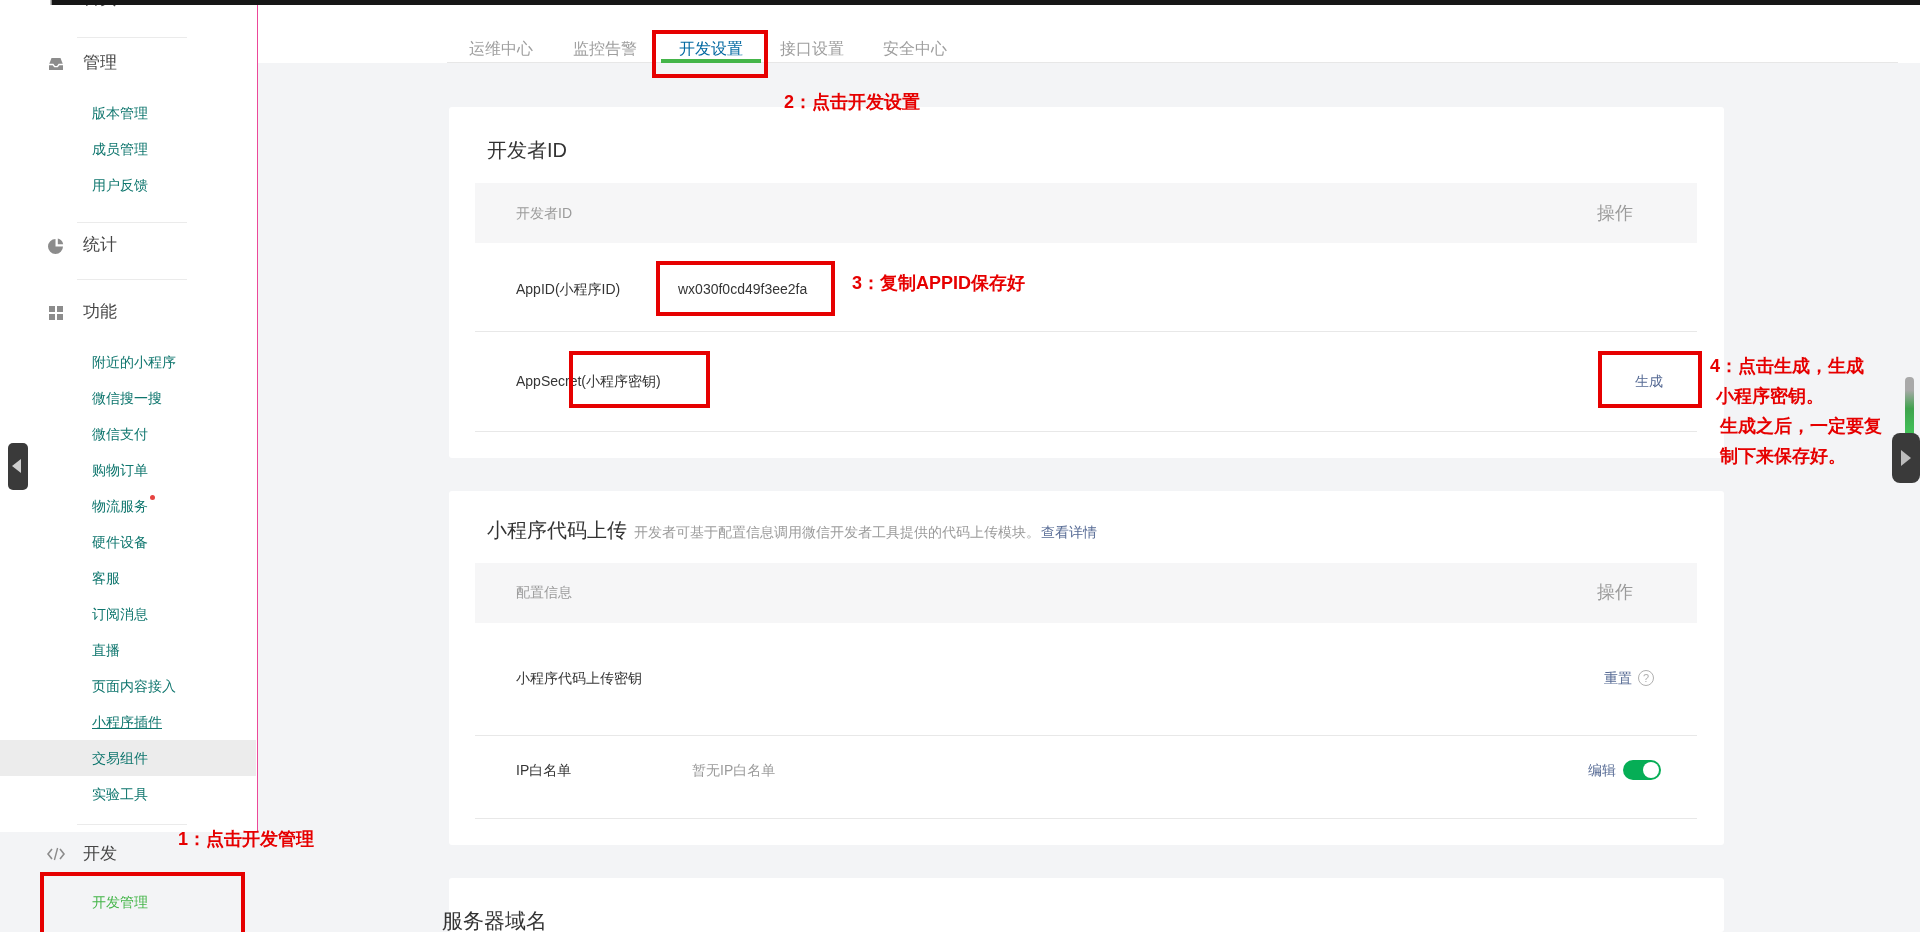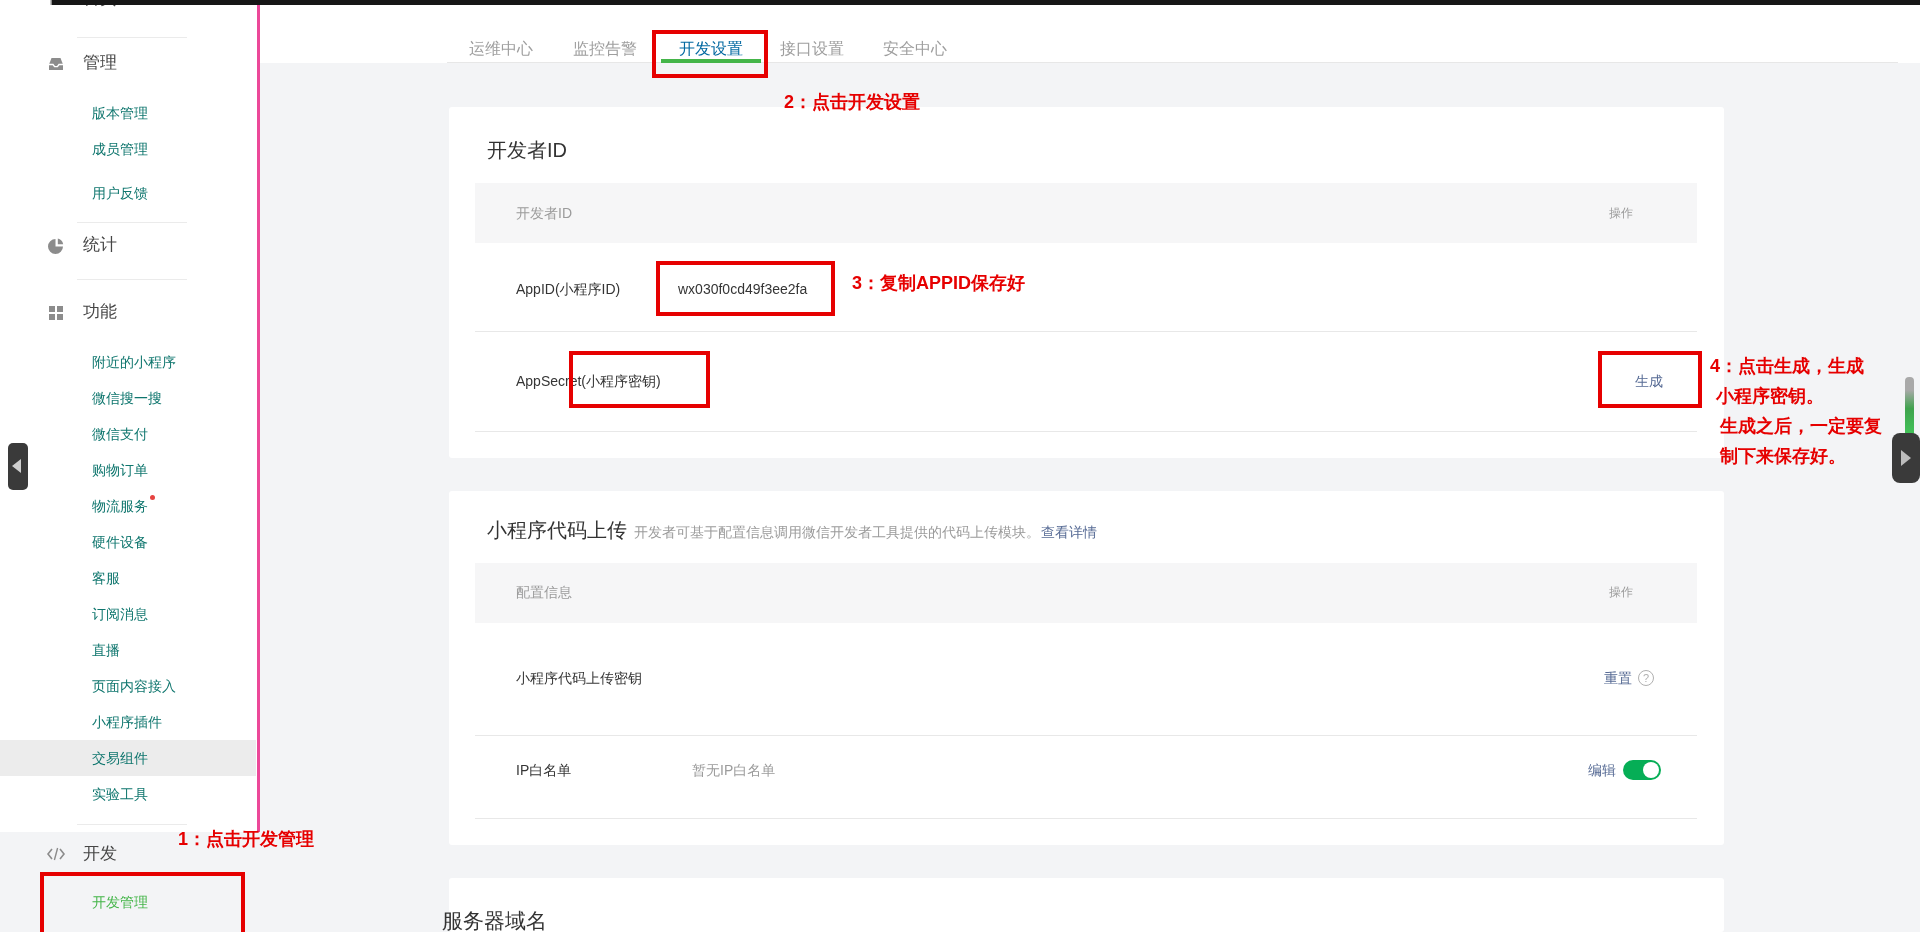--- a/index.html
+++ b/index.html
@@ -3,21 +3,21 @@
 <meta charset="utf-8">
 <style>
   html,body{margin:0;padding:0;background:#fff;}
   #app{position:relative;width:1920px;height:932px;overflow:hidden;background:#f3f4f6;
        font-family:"Liberation Sans","DejaVu Sans",sans-serif;color:#353535;}
 
   
   .top-strip{position:absolute;left:52px;top:0;width:1868px;height:5px;background:#161616;z-index:50;}
 
   
-  .sidebar{position:absolute;left:0;top:0;width:257px;height:832px;background:#fff;border-right:3px solid #ec4899;z-index:5;}
+  .sidebar{position:absolute;left:0;top:0;width:257px;height:832px;background:#fff;border-right:1px solid #ec4899;z-index:5;}
   .side-divider{position:absolute;left:77px;width:110px;height:1px;background:#ebebeb;}
   .side-group{position:absolute;left:83px;height:24px;line-height:24px;font-size:17px;color:#464646;cursor:pointer;white-space:nowrap;}
   .side-item{position:absolute;left:92px;height:20px;line-height:20px;font-size:14px;color:#0f766e;cursor:pointer;white-space:nowrap;}
   .side-icon{position:absolute;left:46px;width:20px;height:20px;}
   .hl-row{position:absolute;left:0;top:740px;width:256px;height:36px;background:#ececec;}
   .side-item.active{color:var(--green);}
   .red-dot{position:absolute;left:150px;top:495px;width:5px;height:5px;border-radius:50%;background:#e64340;}
 
   
   .topbar{position:absolute;left:258px;top:0;width:1662px;height:63px;background:#fff;}
@@ -25,21 +25,21 @@
   .tab.active{color:#0369a1;text-align:right;}
   .tab-underline{position:absolute;left:661px;top:59px;width:100px;height:4px;background:var(--green);z-index:6;}
   .tab-border{position:absolute;left:447px;top:62px;width:1451px;height:1px;background:#e7e7e7;}
 
   
   .card{position:absolute;left:449px;width:1275px;background:#fff;border-radius:3px;}
   .card-title{position:absolute;font-size:20px;color:#333;height:28px;line-height:28px;white-space:nowrap;}
   .card-desc{position:absolute;font-size:14px;color:#9b9b9b;height:20px;line-height:20px;white-space:nowrap;}
   .tbl-header{position:absolute;left:26px;width:1222px;height:60px;background:#f6f6f7;}
   .tbl-header .hname{position:absolute;left:41px;top:0;height:60px;line-height:60px;font-size:14px;color:#9b9b9b;}
-  .tbl-header .haction{position:absolute;right:64px;top:0;height:60px;line-height:60px;font-size:12px;color:#9b9b9b;}
+  .tbl-header .haction{position:absolute;right:64px;top:0;height:60px;line-height:60px;font-size:18px;color:#9b9b9b;}
   .row-label{position:absolute;left:67px;height:20px;line-height:20px;font-size:14px;color:#353535;white-space:nowrap;}
   .row-value{position:absolute;height:20px;line-height:20px;font-size:14px;color:#353535;white-space:nowrap;}
   .muted{color:#9b9b9b;}
   .divider{position:absolute;left:26px;width:1222px;height:1px;background:#e8e8e8;}
   .link{color:var(--link_blue);cursor:pointer;font-size:14px;height:20px;line-height:20px;position:absolute;white-space:nowrap;}
 
   .q-icon{position:absolute;width:16px;height:16px;border:1px solid #b0b0b0;border-radius:50%;color:#b0b0b0;
           font-size:11px;line-height:15px;text-align:center;box-sizing:border-box;cursor:pointer;}
   .toggle{position:absolute;width:38px;height:20px;border-radius:10px;background:var(--toggle_green);cursor:pointer;}
   .toggle .knob{position:absolute;right:2px;top:2px;width:16px;height:16px;border-radius:50%;background:#fff;}
@@ -86,21 +86,21 @@
 
     <span class="side-icon" style="top:54px;">
       <svg width="20" height="20" viewBox="0 0 20 20">
           <path d="M3 10.5 L5.5 4 H14.5 L17 10.5 V16 H3 Z" fill="#8c8c8c"></path>
           <path d="M3 10.5 H7 L8.6 12.6 H11.4 L13 10.5 H17" stroke="#fff" stroke-width="1.4" fill="none"></path>
         </svg>
     </span>
     <div class="side-group" style="top:51px;">管理</div>
     <div class="side-item" style="top:103px;">版本管理</div>
     <div class="side-item" style="top:139px;">成员管理</div>
-    <div class="side-item" style="top:175px;margin-top:8px;">用户反馈</div>
+    <div class="side-item" style="top:175px;">用户反馈</div>
 
     <div class="side-divider" style="top:222px;"></div>
 
     <span class="side-icon" style="top:236px;">
       <svg width="20" height="20" viewBox="0 0 20 20">
           <path d="M9.5 3 A7.5 7.5 0 1 0 17 10.5 L9.5 10.5 Z" fill="#8c8c8c"></path>
           <path d="M11.8 2.6 A7.5 7.5 0 0 1 17.2 8.2 L11.8 8.2 Z" fill="#8c8c8c"></path>
         </svg>
     </span>
     <div class="side-group" style="top:233px;">统计</div>
@@ -120,21 +120,21 @@
     <div class="side-item" style="top:388px;">微信搜一搜</div>
     <div class="side-item" style="top:424px;">微信支付</div>
     <div class="side-item" style="top:460px;">购物订单</div>
     <div class="side-item" style="top:496px;">物流服务</div>
     <div class="red-dot"></div>
     <div class="side-item" style="top:532px;">硬件设备</div>
     <div class="side-item" style="top:568px;">客服</div>
     <div class="side-item" style="top:604px;">订阅消息</div>
     <div class="side-item" style="top:640px;">直播</div>
     <div class="side-item" style="top:676px;">页面内容接入</div>
-    <div class="side-item" style="top:712px;">小程序插件</div>
+    <div class="side-item" style="top:712px;text-decoration:underline;">小程序插件</div>
     <div class="side-item" style="top:748px;">交易组件</div>
     <div class="side-item" style="top:784px;">实验工具</div>
 
     <div class="side-divider" style="top:824px;"></div>
 
     <span class="side-icon" style="top:845px;">
       <svg width="20" height="18" viewBox="0 0 20 18">
           <polyline points="6,4 2,9 6,14" stroke="#8c8c8c" stroke-width="1.6" fill="none"></polyline>
           <polyline points="14,4 18,9 14,14" stroke="#8c8c8c" stroke-width="1.6" fill="none"></polyline>
           <line x1="11.6" y1="3" x2="8.4" y2="15" stroke="#8c8c8c" stroke-width="1.4"></line>

